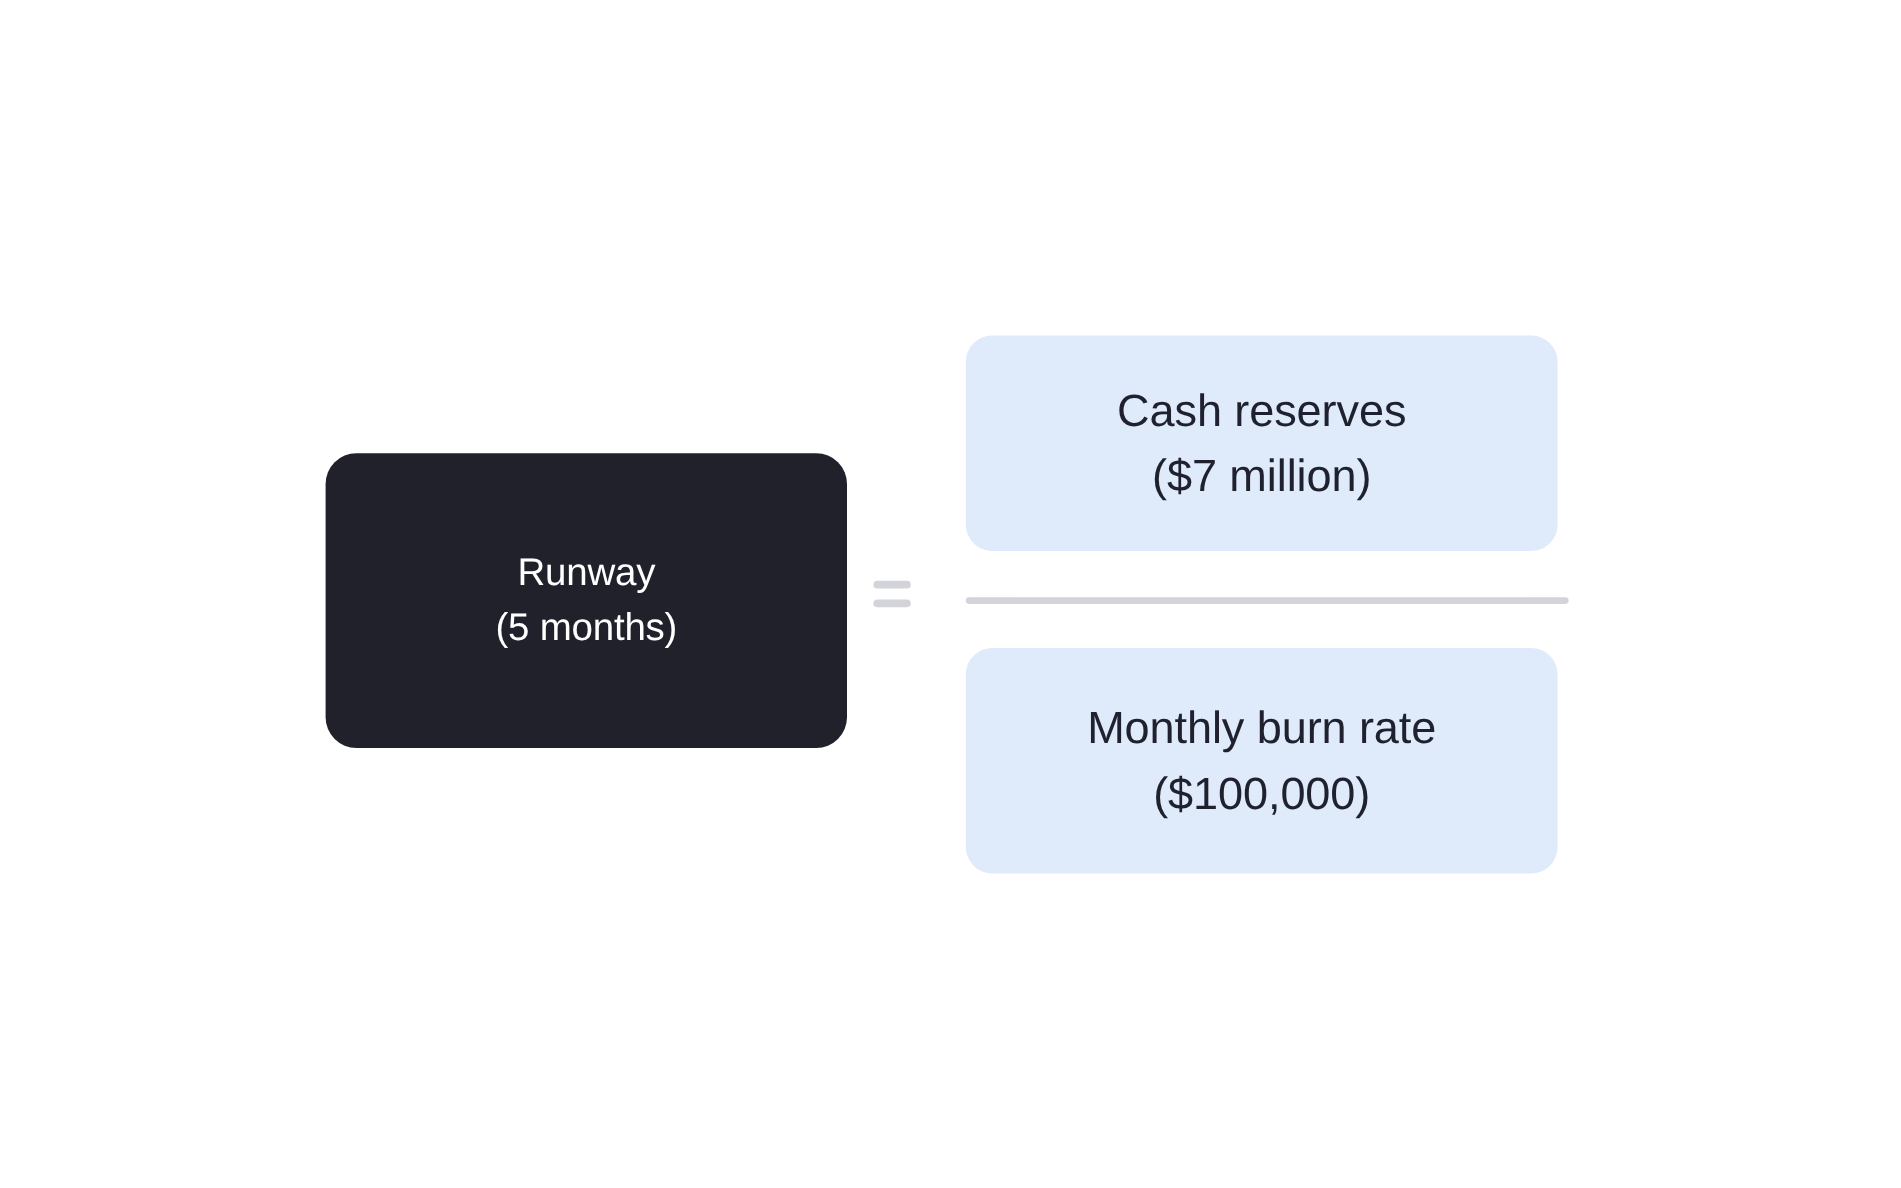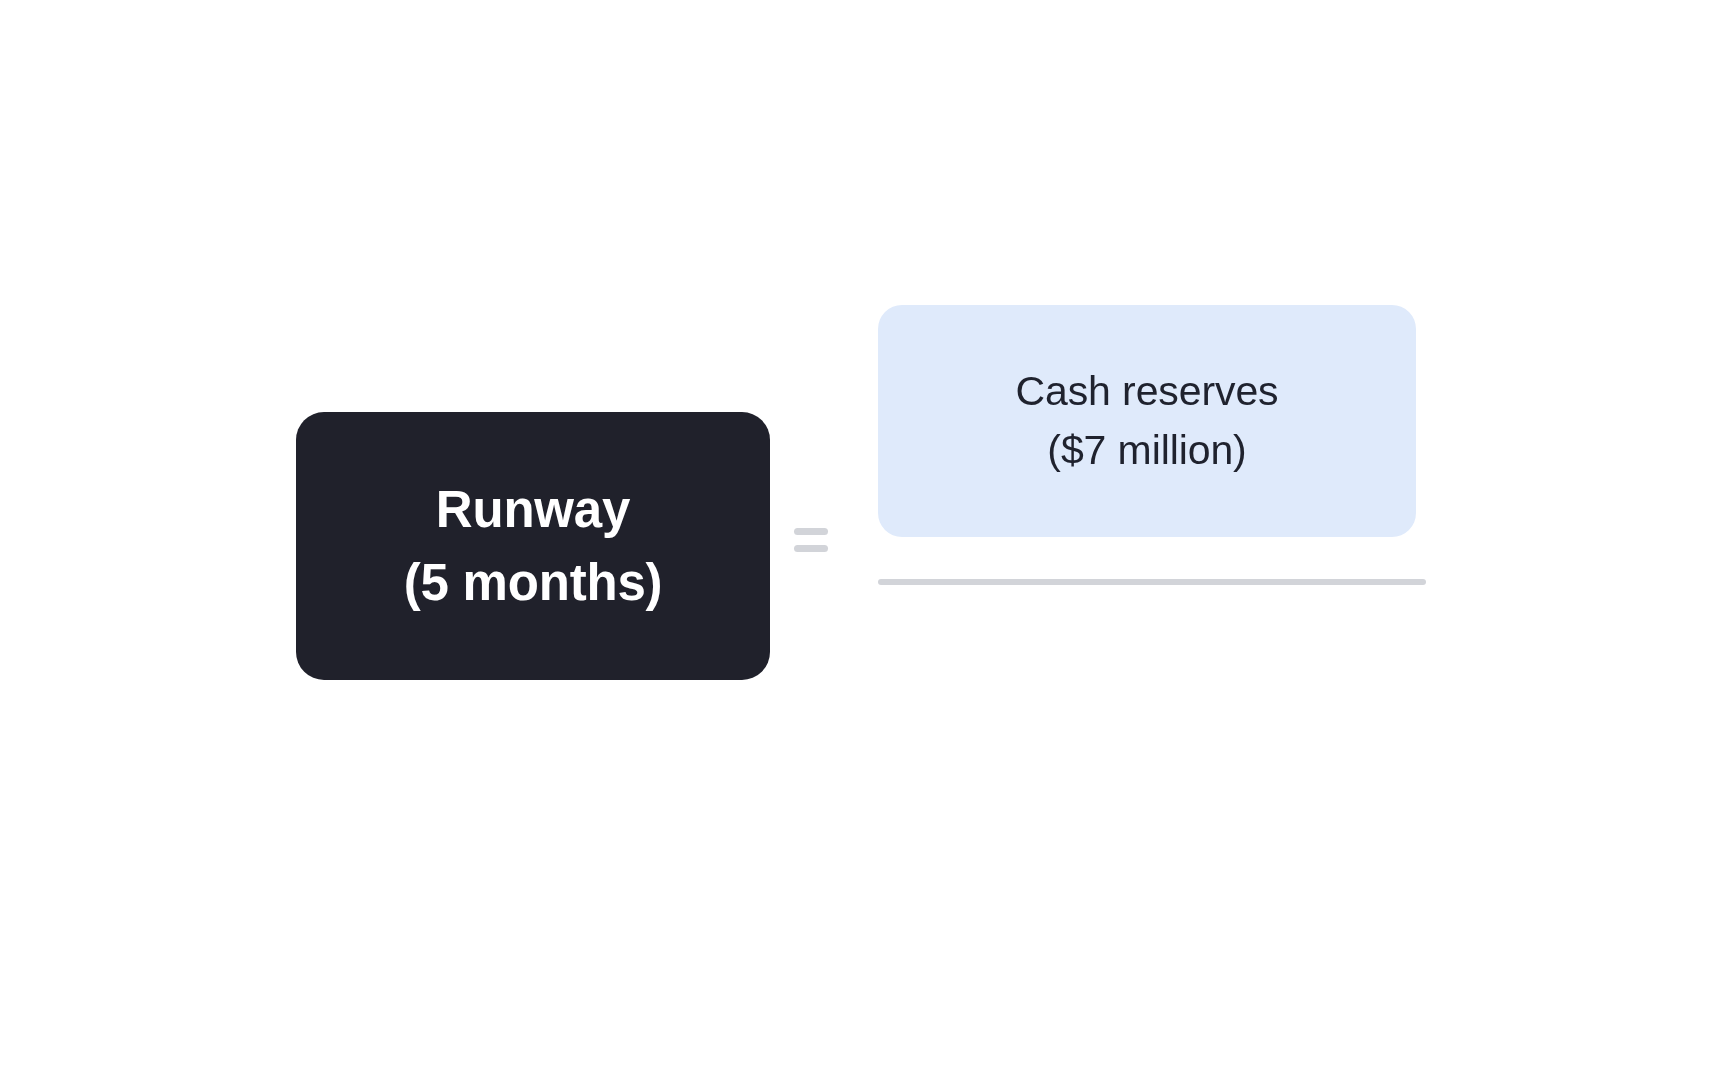--- a/index.html
+++ b/index.html
@@ -33,22 +33,22 @@
     border-radius: 28px;
     display: flex;
     flex-direction: column;
     align-items: center;
     justify-content: center;
     box-sizing: border-box;
     padding: 0 22px;
   }
   .result-line {
     color: #ffffff;
-    font-weight: 700;
-    font-size: 51px;
+    font-weight: 400;
+    font-size: 35px;
     line-height: 1.44;
     letter-spacing: -0.2px;
     text-align: center;
     white-space: nowrap;
   }
 
   
   .equals {
     position: absolute;
     left: 794px;
@@ -79,21 +79,21 @@
     width: 538px;
     background: #dfeafb;
     border-radius: 24px;
     box-sizing: border-box;
     padding: 30px 26px;
     display: flex;
     flex-direction: column;
     align-items: center;
     justify-content: center;
   }
-  .frac-box.numerator { height: 232px; }
+  .frac-box.numerator { height: 196px; }
   .frac-box.denominator { height: 205px; }
 
   .frac-line {
     color: #1f222e;
     font-weight: 400;
     font-size: 41px;
     line-height: 1.44;
     letter-spacing: -0.1px;
     text-align: center;
     white-space: nowrap;
@@ -124,16 +124,20 @@
 
   <div class="fraction">
 
     <div class="frac-box numerator">
       <div class="frac-line">Cash reserves</div>
       <div class="frac-line">($7 million)</div>
     </div>
 
     <div class="frac-bar"></div>
 
+    <div class="frac-box denominator">
+      <div class="frac-line">Monthly burn rate</div>
+      <div class="frac-line">($100,000)</div>
+    </div>
 
   </div>
 
 </div>
 
 </body></html>

